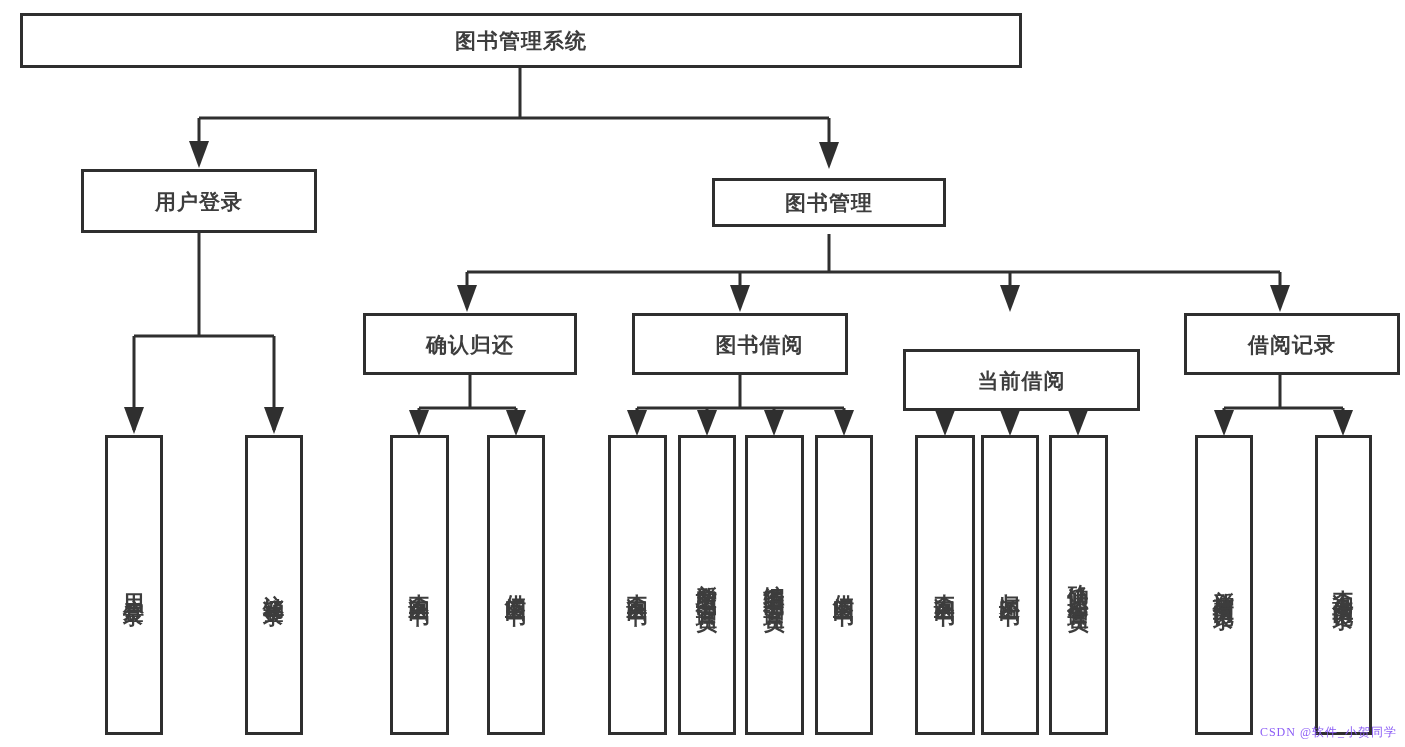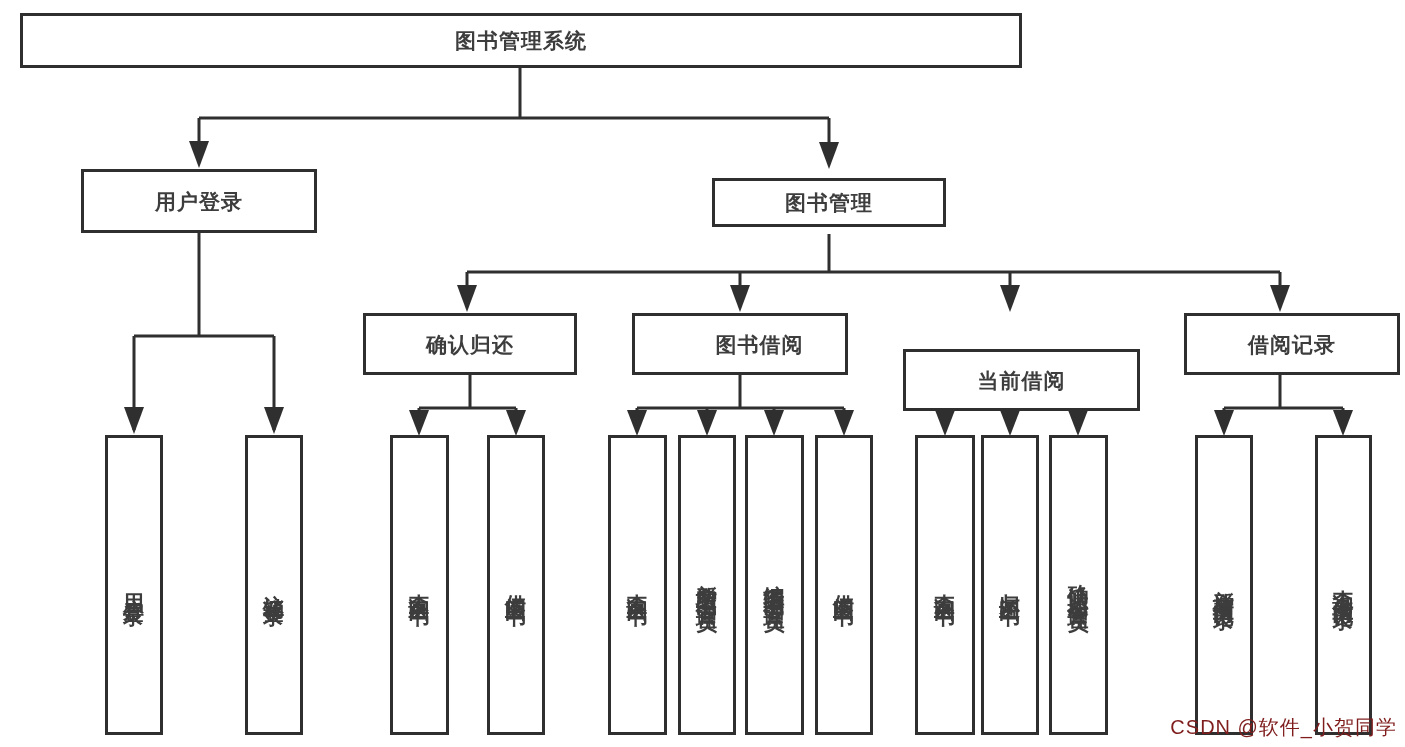--- a/index.html
+++ b/index.html
@@ -35,24 +35,25 @@
   .node.h { letter-spacing: 1px; }
   .node.v {
     writing-mode: vertical-rl;
     text-orientation: mixed;
     letter-spacing: 4px;
   }
   .watermark {
     position: absolute;
     right: 8px;
     bottom: 6px;
-    font-size: 20px;
+    font-size: 12px;
     letter-spacing: 1px;
-    color: #7f1d1d;
+    color: #8b5cf6;
     z-index: 5;
+    font-family: Liberation Serif, serif;
   }
 </style>
 </head>
 <body>
 
 <div class="canvas">
 
   <svg class="connectors" viewBox="0 0 1405 747" fill="none">
     <g stroke="#2f2f2f" stroke-width="3">
       <path d="M520 68 V 118 M199 118 H 829 M199 118 V 160 M829 118 V 161"></path>

